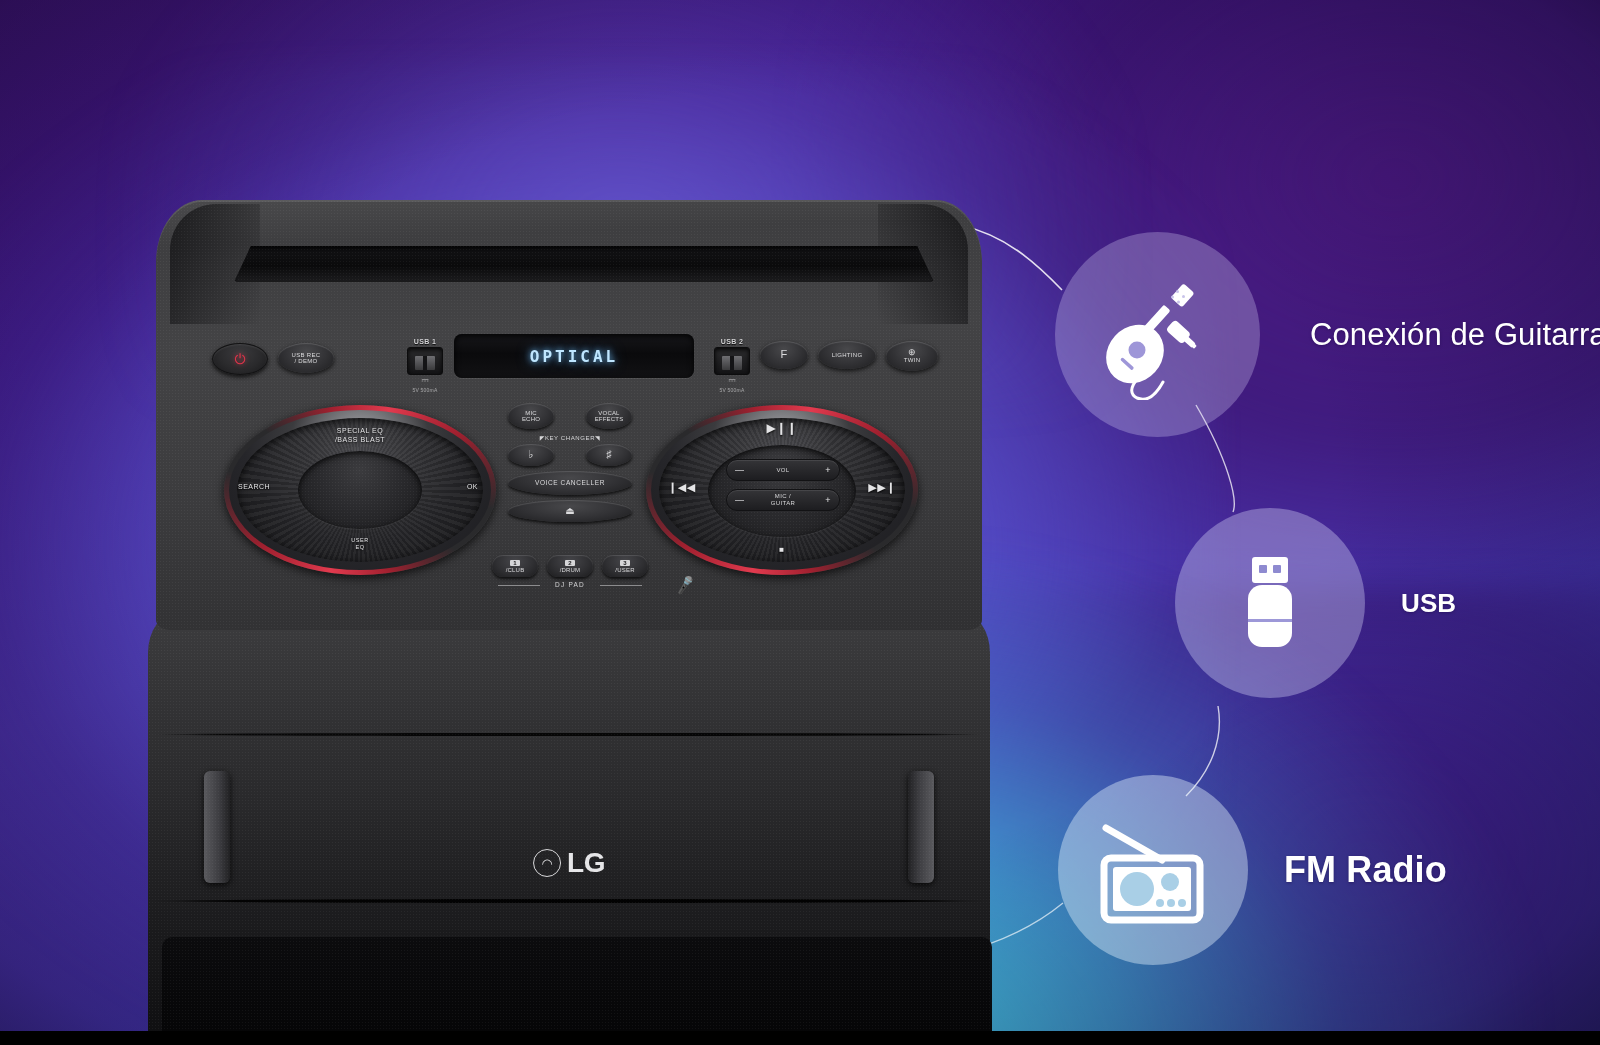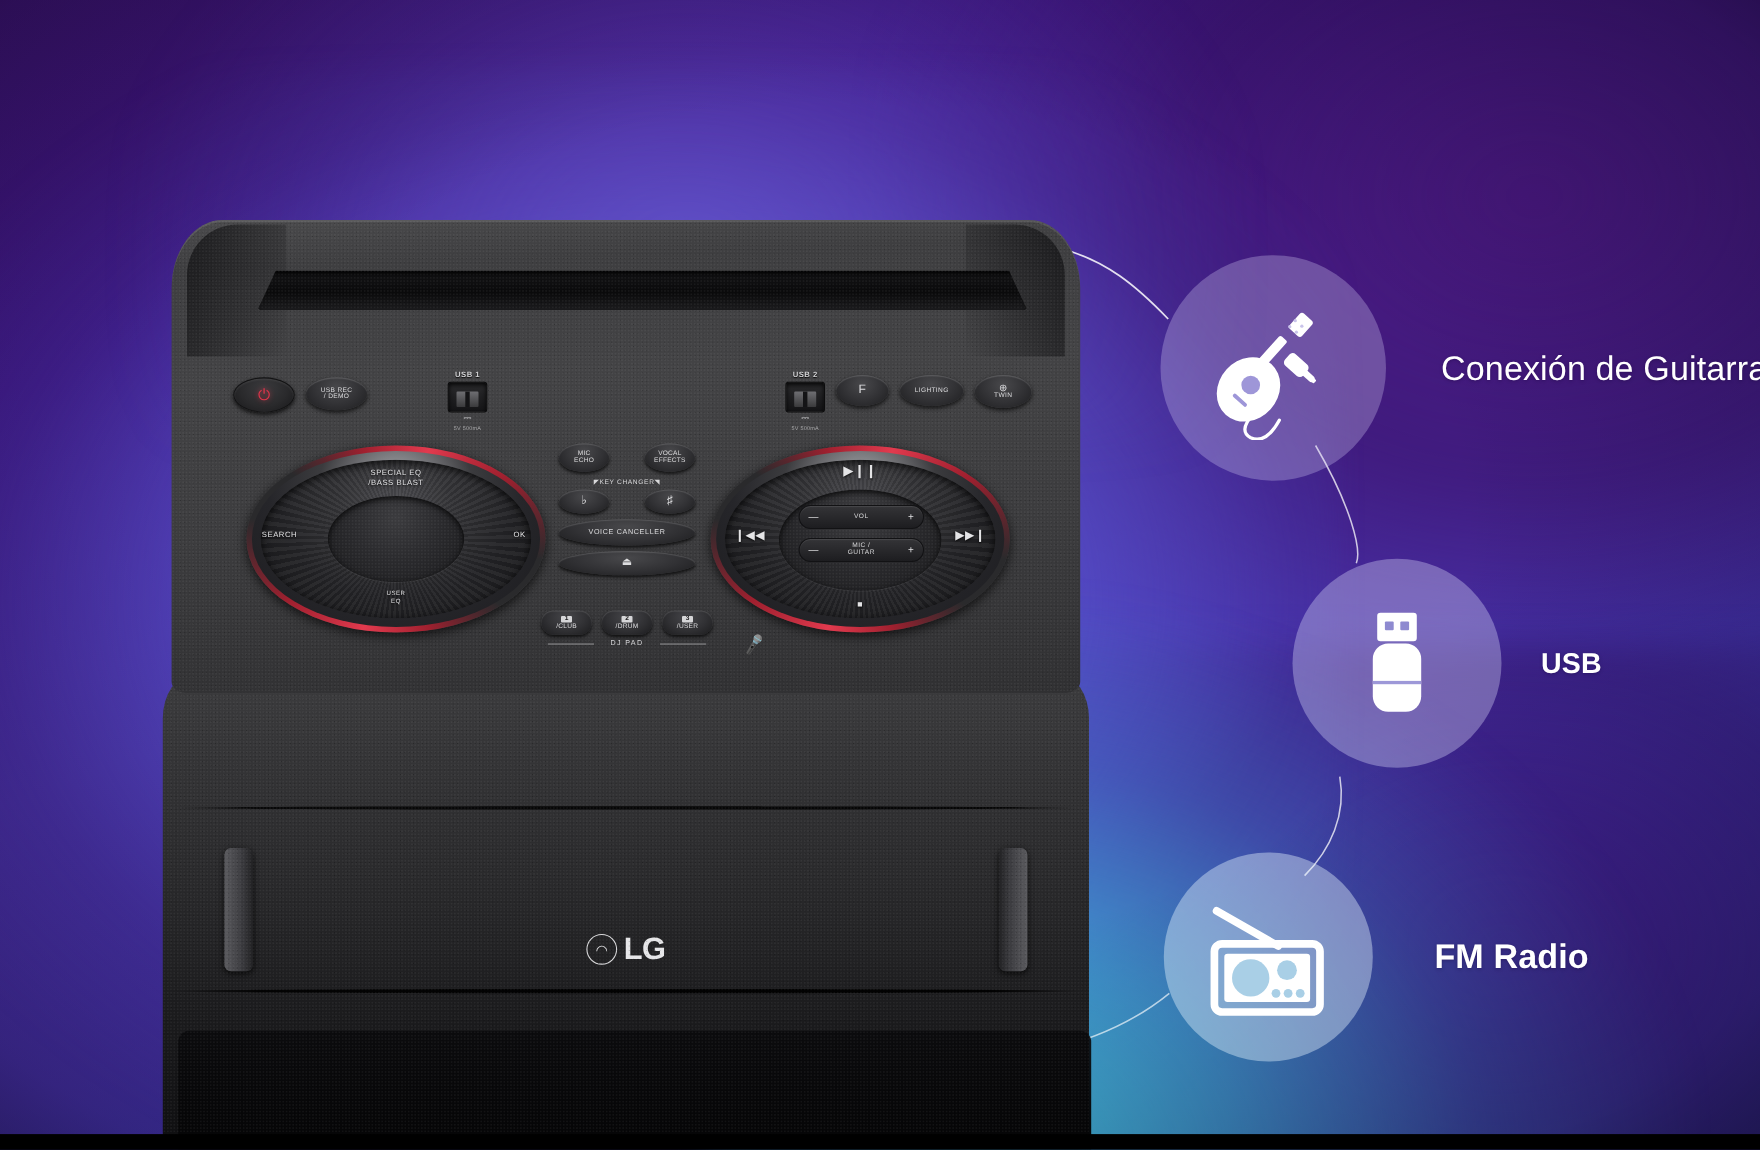--- a/index.html
+++ b/index.html
@@ -587,20 +587,23 @@
 
       <div class="sp-display-row">
 
         <div class="usb-port p1">
           <div class="usb-label">USB 1</div>
           <div class="usb-socket"></div>
           <div class="usb-trident">⎓</div>
           <div class="usb-sub">5V 500mA</div>
         </div>
 
+        <div class="display">
+          <span class="display-text">OPTICAL</span>
+        </div>
 
         <div class="usb-port p2">
           <div class="usb-label">USB 2</div>
           <div class="usb-socket"></div>
           <div class="usb-trident">⎓</div>
           <div class="usb-sub">5V 500mA</div>
         </div>
       </div>
 
       <div class="btn-power">
@@ -773,17 +776,17 @@
 
         <rect x="14" y="44" width="96" height="62" rx="7" fill="none" stroke="#ffffff" stroke-width="7"></rect>
         <rect x="23" y="53" width="78" height="44" rx="3" fill="#ffffff"></rect>
         <circle cx="47" cy="75" r="17" fill="#a9cfe6"></circle>
         <circle cx="80" cy="68" r="9" fill="#a9cfe6"></circle>
         <circle cx="70" cy="89" r="4" fill="#a9cfe6"></circle>
         <circle cx="81" cy="89" r="4" fill="#a9cfe6"></circle>
         <circle cx="92" cy="89" r="4" fill="#a9cfe6"></circle>
       </svg>
     </div>
-    <div class="feature-label bold" style="font-size:31px; margin-left:56px;">FM Radio</div>
+    <div class="feature-label bold" style="font-size:36px; margin-left:36px;">FM Radio</div>
   </div>
 
   <div class="edge-dark-bottom"></div>
 </div>
 
 </body></html>

